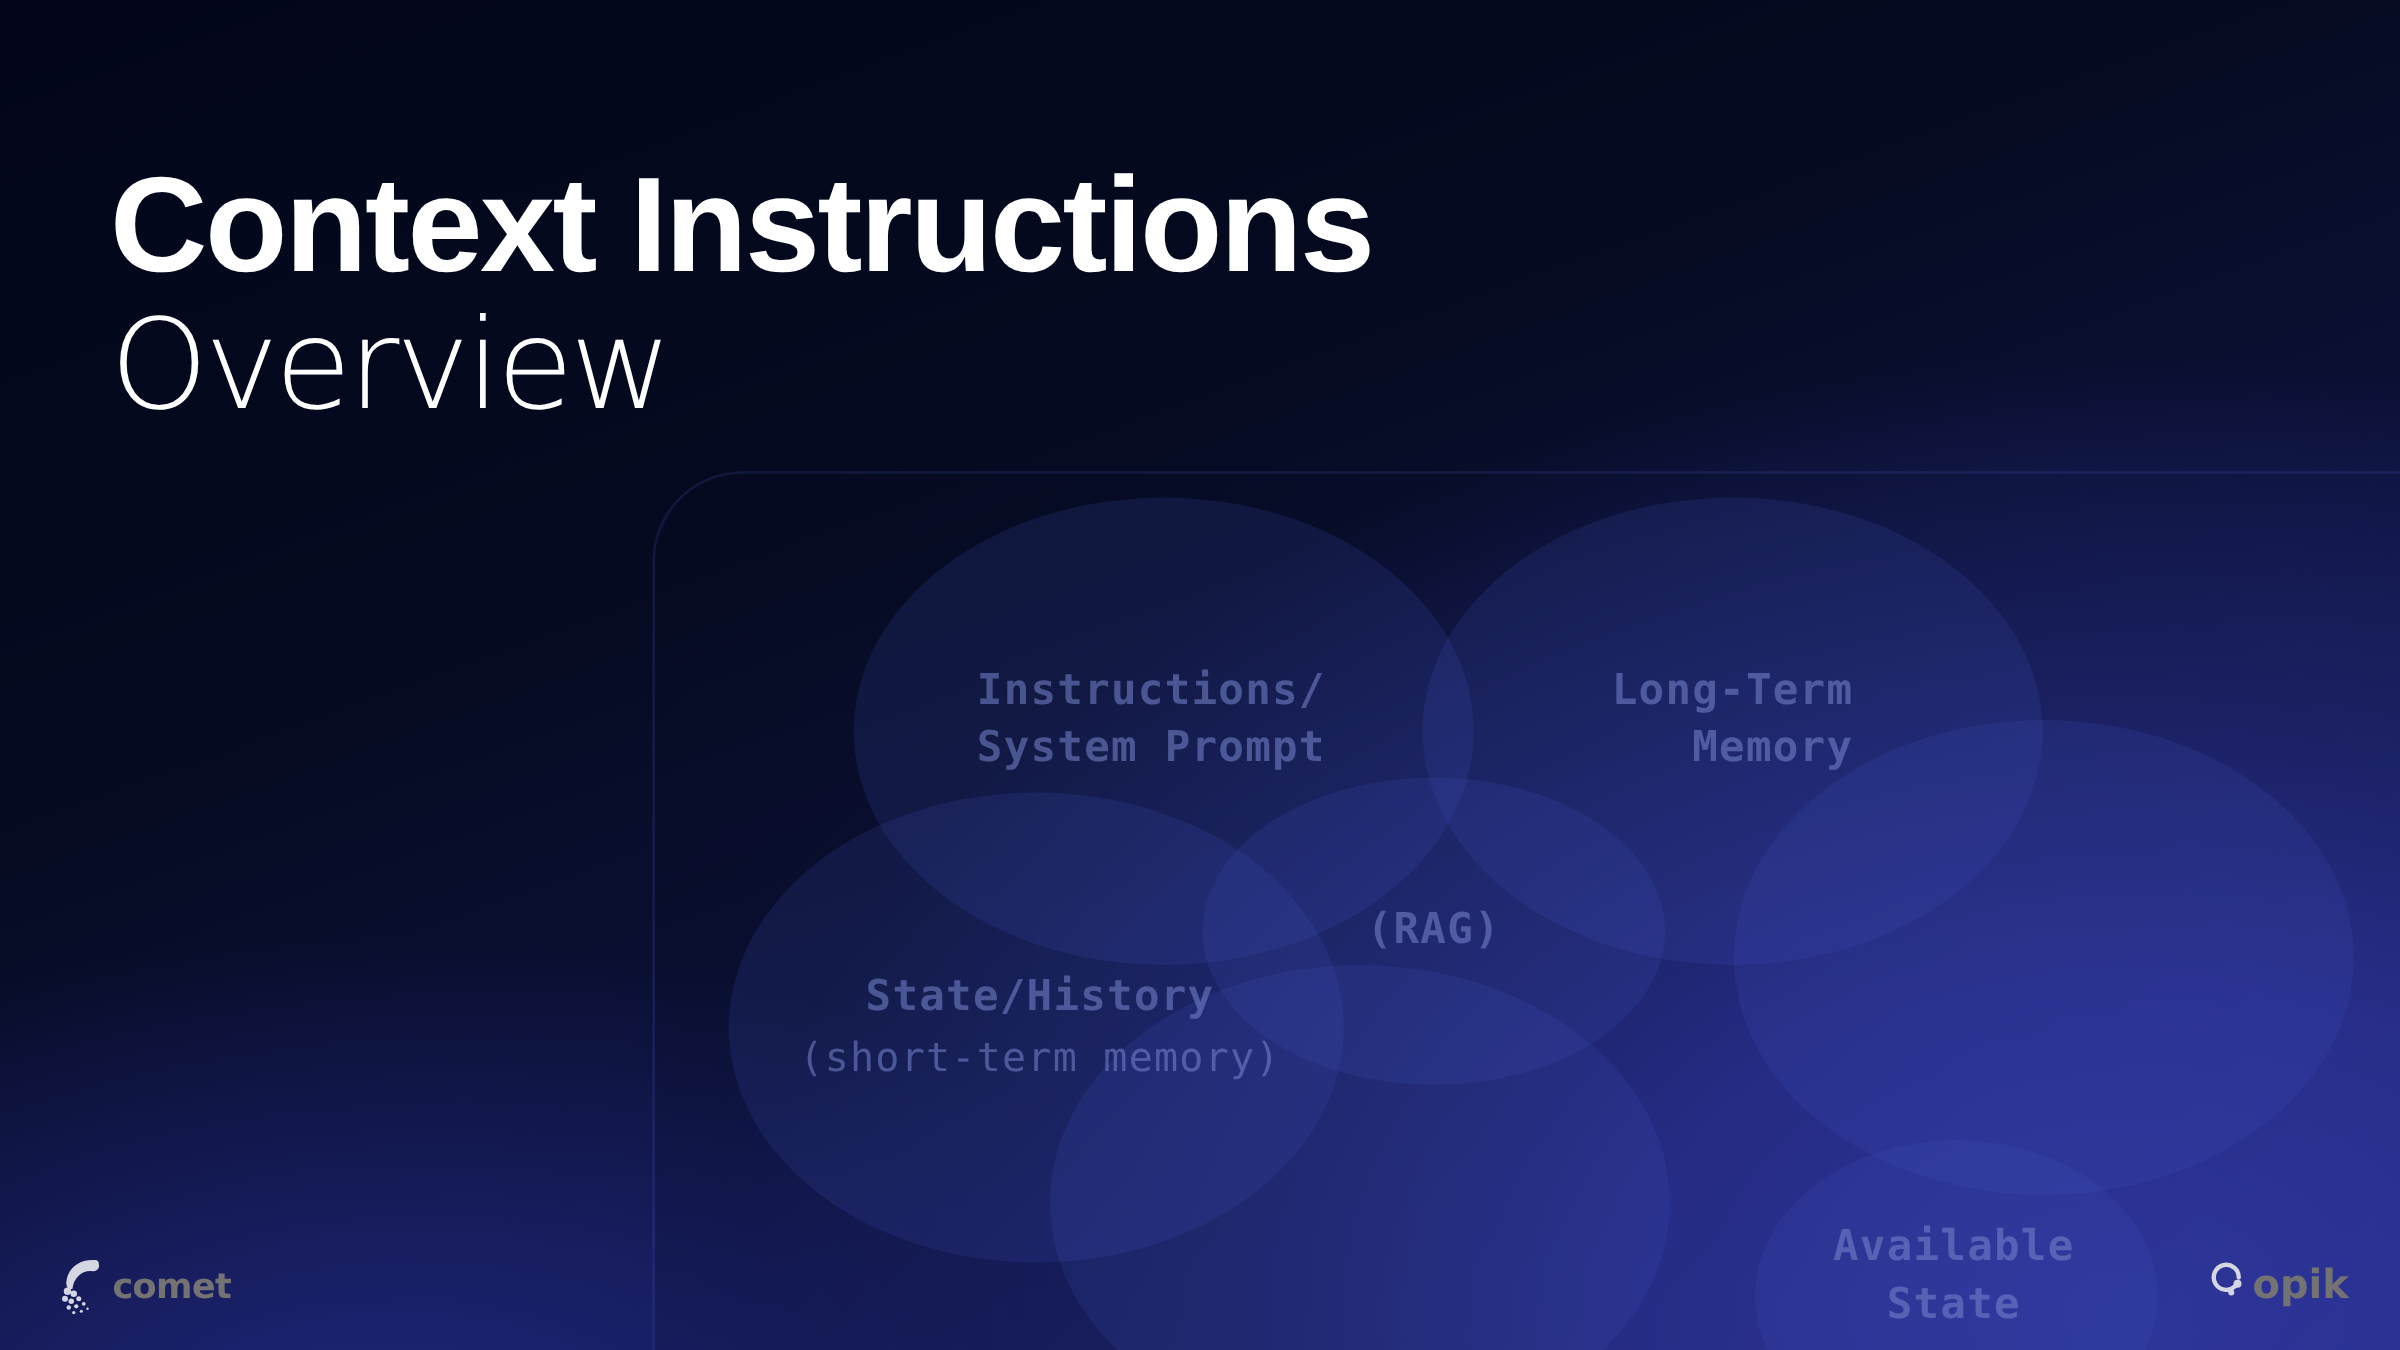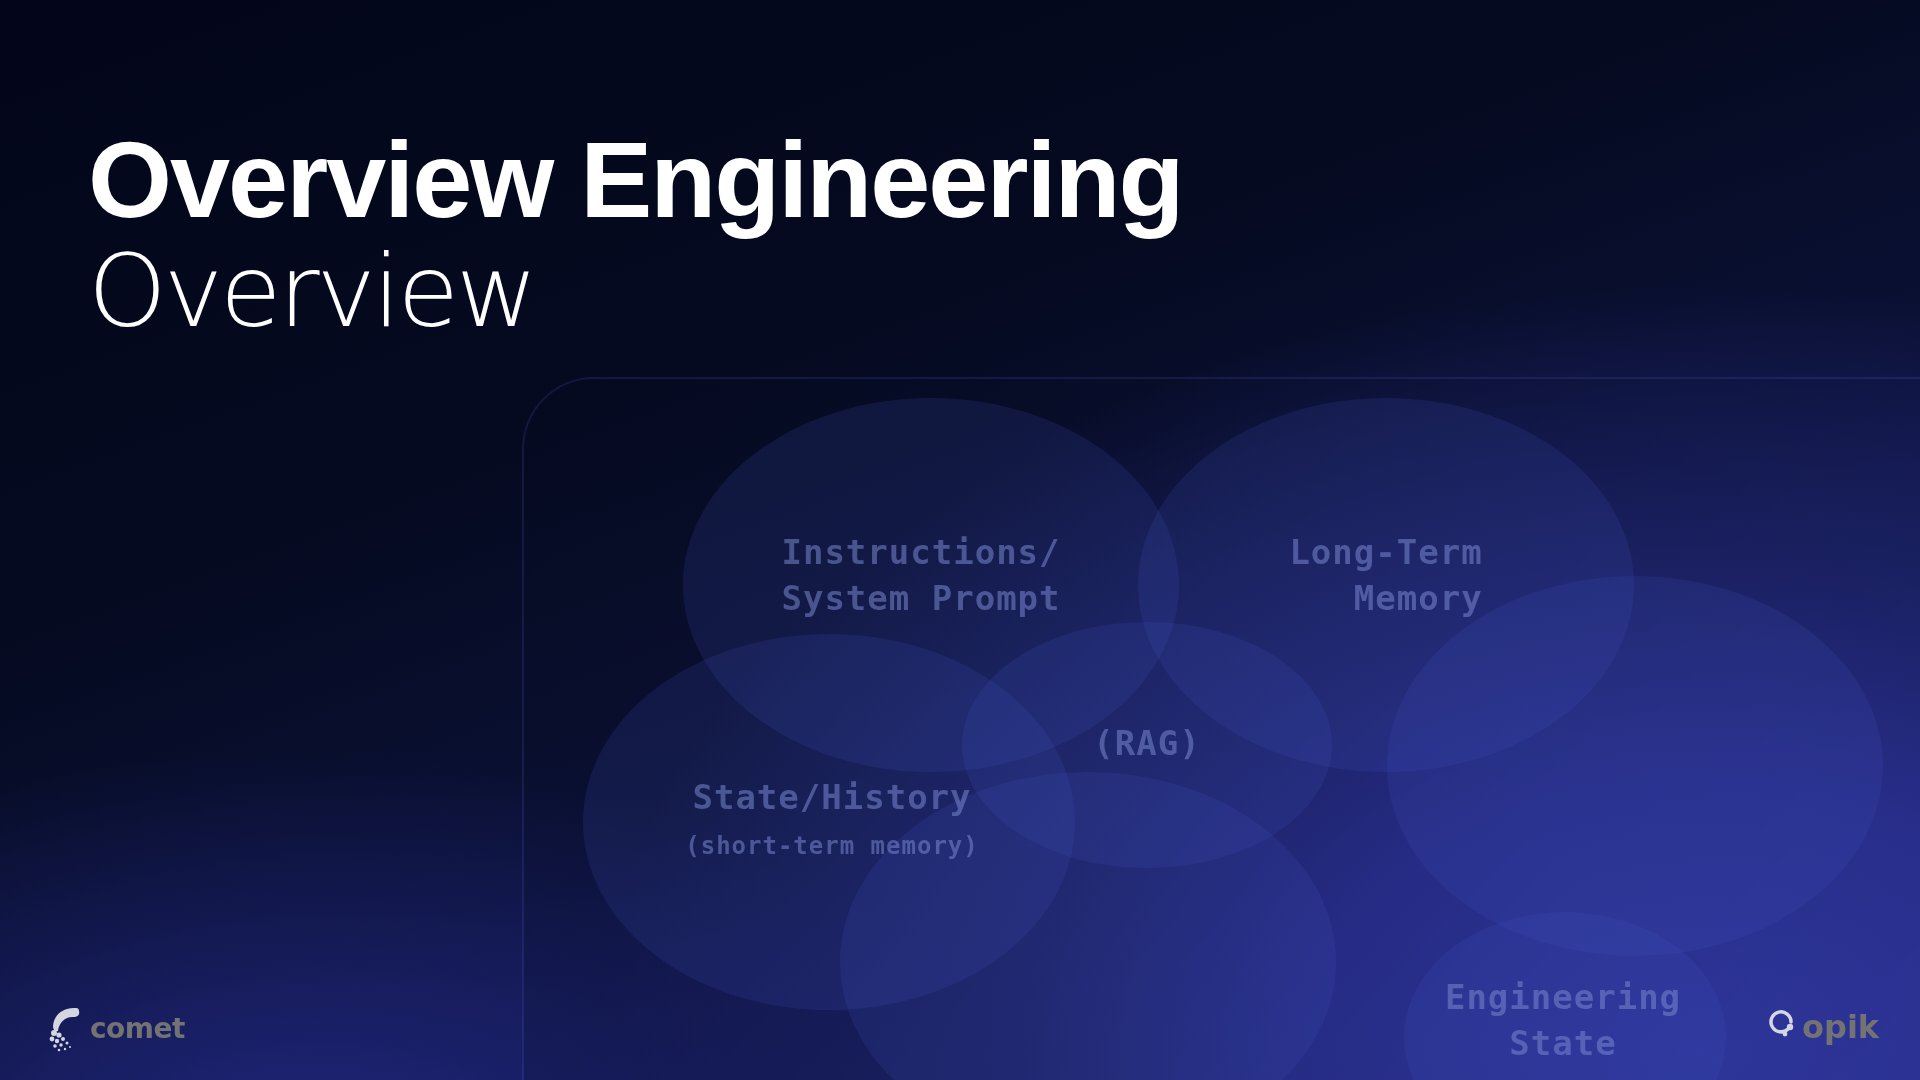--- a/index.html
+++ b/index.html
@@ -33,36 +33,36 @@
     background: rgba(70, 85, 200, 0.16);
   }
   .label {
     position: absolute; transform: translate(-50%, -50%);
     font-family: "DejaVu Sans Mono", "Liberation Mono", monospace;
     font-weight: 700; font-size: 34px; line-height: 46px;
     color: rgba(120, 135, 205, 0.55); text-align: center; white-space: nowrap;
     letter-spacing: 1px;
   }
   .label .sub {
-    display: block; font-weight: 700; font-size: 24px; line-height: 40px;
+    display: block; font-weight: 400; font-size: 32px; line-height: 40px;
     letter-spacing: 1px; margin-top: 6px;
   }
   .logo-comet { position: absolute; left: 46px; top: 1004px; display: flex; align-items: center; gap: 8px; }
   .logo-comet .txt, .logo-opik .txt {
     font-family: "DejaVu Sans", sans-serif; font-weight: 700; color: #737373;
   }
   .logo-comet .txt { font-size: 28px; letter-spacing: -0.5px; }
   .logo-opik { position: absolute; left: 1766px; top: 1008px; display: flex; align-items: flex-start; gap: 4px; }
   .logo-opik .txt { font-size: 32px; font-weight: 700; letter-spacing: 0; }
 </style>
 </head>
 <body>
 
 <div class="title-block">
-  <div class="title-main">Overview Engineering</div>
+  <div class="title-main">Context Instructions</div>
   <div class="title-sub">Overview</div>
 </div>
 
 <div class="panel"></div>
 
 <div class="venn">
   <div class="bubble" style="left:683px; top:398px; width:496px; height:374px;"></div>
   <div class="bubble" style="left:1138px; top:398px; width:496px; height:374px;"></div>
   <div class="bubble" style="left:962px; top:622px; width:370px; height:246px;"></div>
   <div class="bubble" style="left:583px; top:634px; width:492px; height:376px;"></div>
@@ -79,21 +79,21 @@
     <div>Memory</div>
   </div>
   <div class="label" style="left:1147px; top:743px;">
     <div>(RAG)</div>
   </div>
   <div class="label" style="left:832px; top:820px;">
     <div>State/History</div>
     <span class="sub">(short-term memory)</span>
   </div>
   <div class="label" style="left:1563px; top:1020px;">
-    <div>Engineering</div>
+    <div>Available</div>
     <div>State</div>
   </div>
 </div>
 
 <div class="logo-comet">
   <svg width="36" height="48" viewBox="0 0 36 48">
     <path d="M30 4 C18 3 8 10 7 22 C7 26 9 28 12 27 C13 18 20 12 28 13 C32 13 34 10 33 7 C33 5 32 4 30 4 Z" fill="#d4d6e2"></path>
     <circle cx="8" cy="29" r="3" fill="#d4d6e2"></circle>
     <circle cx="13" cy="31" r="2.6" fill="#d4d6e2"></circle>
     <circle cx="6" cy="35" r="2.4" fill="#d4d6e2"></circle>

